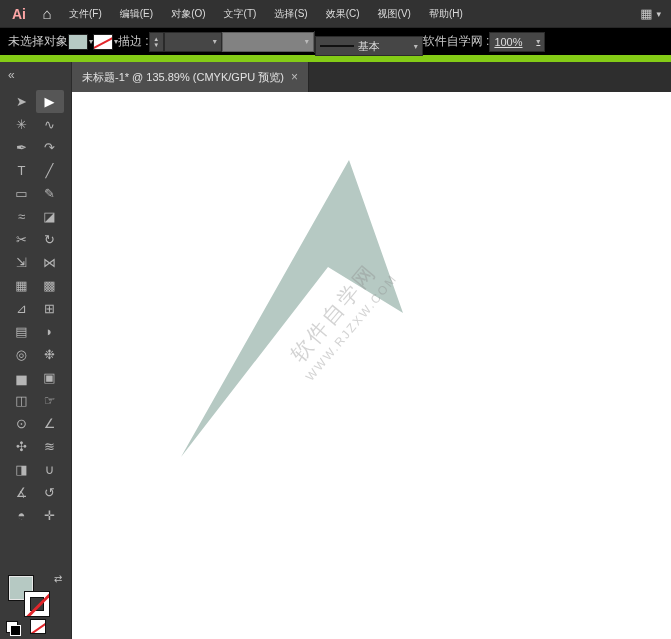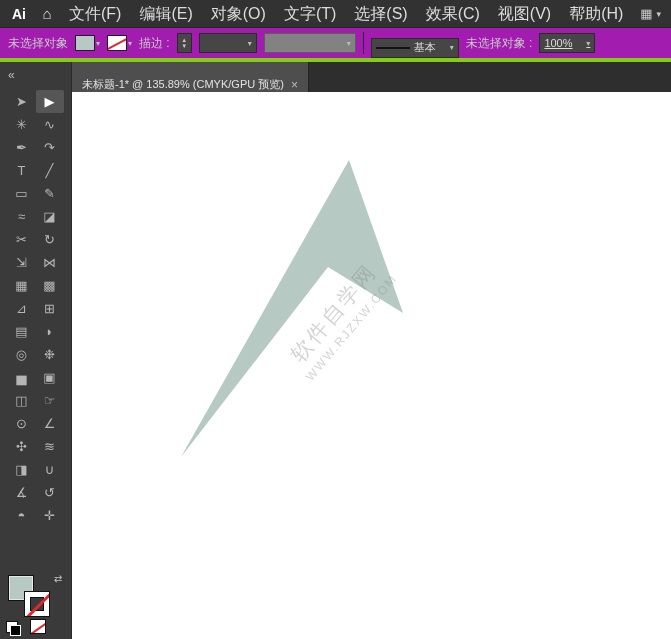--- a/index.html
+++ b/index.html
@@ -3,46 +3,46 @@
 <meta charset="utf-8">
 <style>
   * { margin:0; padding:0; box-sizing:border-box; }
   html,body { width:671px; height:639px; overflow:hidden; background:#323232;
     font-family:"Liberation Sans", sans-serif; }
 
   
   .menubar { height:28px; display:flex; align-items:center; background:#323232;
     border-bottom:1px solid #262626; padding-left:4px; }
   .ai-logo { width:30px; height:24px; display:flex; align-items:center; justify-content:center;
-    color:#ffffff; font-weight:bold; font-size:14px; }
+    color:#fca5a5; font-weight:bold; font-size:14px; }
   .home-icon { width:26px; text-align:center; color:#e0e0e0; font-size:15px; }
-  .menu-item { padding:0 9px; font-size:16px; color:#dcdcdc; line-height:28px; cursor:default; }
+  .menu-item { padding:0 9px; font-size:10px; color:#dcdcdc; line-height:28px; cursor:default; }
   .menubar-right { margin-left:auto; display:flex; align-items:center; padding-right:10px; gap:4px; }
   .ws-icon { color:#c9c9c9; font-size:13px; }
   .ws-caret { color:#c9c9c9; font-size:9px; }
 
   
-  .controlbar { height:34px; background:#a21caf; border-bottom:4px solid #84cc16;
-    display:flex; align-items:center; padding:0 8px; gap:7px; }
+  .controlbar { height:34px; background:#000000; border-bottom:7px solid #84cc16;
+    display:flex; align-items:center; padding:0 8px; gap:0; }
   .cb-label { font-size:12px; color:#c8c8c8; white-space:nowrap; }
   .swatch { width:20px; height:16px; border:1px solid #1e1e1e; position:relative; }
   .swatch-caret { font-size:8px; color:#bbb; margin-left:1px; }
   .swatch-group { display:flex; align-items:center; }
   .stroke-none { background:#fff; position:relative; overflow:hidden; }
   .stroke-none::after { content:""; position:absolute; left:-3px; top:6px; width:28px; height:2px;
     background:#e2262b; transform:rotate(-28deg); }
   .stepper { width:15px; height:20px; background:#464646; border:1px solid #2a2a2a;
     display:flex; flex-direction:column; align-items:center; justify-content:center; }
   .stepper span { font-size:6px; color:#c5c5c5; line-height:6px; }
   .combo { height:20px; background:#464646; border:1px solid #2a2a2a; display:flex;
     align-items:center; font-size:11px; color:#ddd; padding:0 4px; gap:4px; }
   .combo .caret { margin-left:auto; font-size:8px; color:#bbb; }
   .combo.small { width:58px; }
   .combo.profile { width:92px; background:#828282; border-color:#5c5c5c; }
-  .combo.brush { width:88px;margin-top:9px; }
+  .combo.brush { width:108px;margin-top:9px; }
   .combo.opacity { width:56px;text-decoration:underline; }
   .brush-line { width:34px; border-top:2px solid #111; }
   .vdiv { width:1px; height:22px; background:#2c2c2c; }
 
   
   .main { display:flex; height:577px; }
   .toolbar-col { width:72px; background:#3a3a3a; border-right:1px solid #2a2a2a;
     display:flex; flex-direction:column; }
   .toolbar-header { height:28px; color:#bdbdbd; font-size:12px; padding:6px 0 0 8px; }
   .tools { display:grid; grid-template-columns:28px 28px; justify-content:center; }
@@ -66,21 +66,21 @@
     background:#000; border:1px solid #fff; }
   .none-swatch { position:absolute; left:24px; top:46px; width:16px; height:15px; background:#fff;
     border:1px solid #111; overflow:hidden; }
   .none-swatch::after { content:""; position:absolute; left:-3px; top:6px; width:26px; height:2px;
     background:#e2262b; transform:rotate(-35deg); }
 
   .right-col { flex:1; display:flex; flex-direction:column; min-width:0; }
 
   
   .tabbar { height:30px; background:#2e2e2e; display:flex; align-items:stretch; }
-  .tab { display:flex; align-items:flex-end; gap:7px; padding:0 10px; font-size:11px;
+  .tab { display:flex; align-items:center; gap:7px; padding:0 10px; font-size:11px;
     color:#c6c6c6; background:#3d3d3d; border-right:1px solid #252525; white-space:nowrap; }
   .tab.active { background:#4e4e4e; color:#e2e2e2; }
   .tab .close { font-size:12px; color:#bdbdbd; }
   .tab.truncate { overflow:hidden; flex:1; min-width:0; }
 
   
   .canvas { flex:1; background:#ffffff; position:relative; overflow:hidden; }
   .canvas svg { position:absolute; left:0; top:0; }
   .watermark { position:absolute; left:268px; top:226px; transform:translate(-50%,-50%) rotate(-50deg);
     text-align:center; color:rgba(140,140,140,0.38); pointer-events:none; }
@@ -127,21 +127,21 @@
   </div>
   <div class="combo profile">
     <span class="caret">▾</span>
   </div>
   <div class="vdiv"></div>
   <div class="combo brush">
     <span class="brush-line"></span>
     <span>基本</span>
     <span class="caret">▾</span>
   </div>
-  <span class="cb-label">未选择对象 :</span>
+  <span class="cb-label">软件自学网 :</span>
   <div class="combo opacity">
     <span>100%</span>
     <span class="caret">▾</span>
   </div>
 </div>
 
 <div class="main">
 
   <div class="toolbar-col">
     <div class="toolbar-header">«</div>

